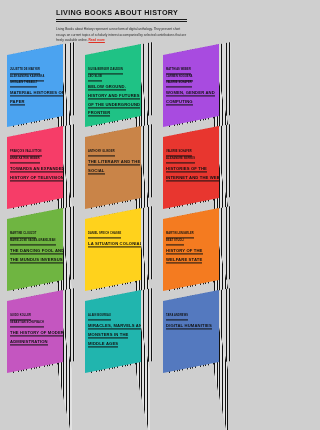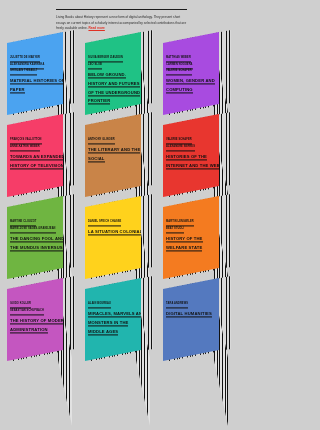--- a/index.html
+++ b/index.html
@@ -111,20 +111,21 @@
   .title span {
     border-bottom:0.7px solid #111;
     box-decoration-break:clone;
     -webkit-box-decoration-break:clone;
   }
 </style>
 </head>
 <body>
 
 <div class="header">
+  <h1>LIVING BOOKS ABOUT HISTORY</h1>
   <div class="rule-second"></div>
   <p><span>Living Books about History represent a new form of digital anthology. They present short essays on current topics of scholarly interest accompanied by selected contributions that are freely available online. </span><a class="readmore" href="#">Read more</a></p>
 </div>
 
 <div class="grid" id="grid">
     <div class="book">
       <div class="pages"></div>
       <div class="pages2"></div>
       <div class="cover" style="background: rgb(75, 163, 240);">
         <div class="cover-text">

